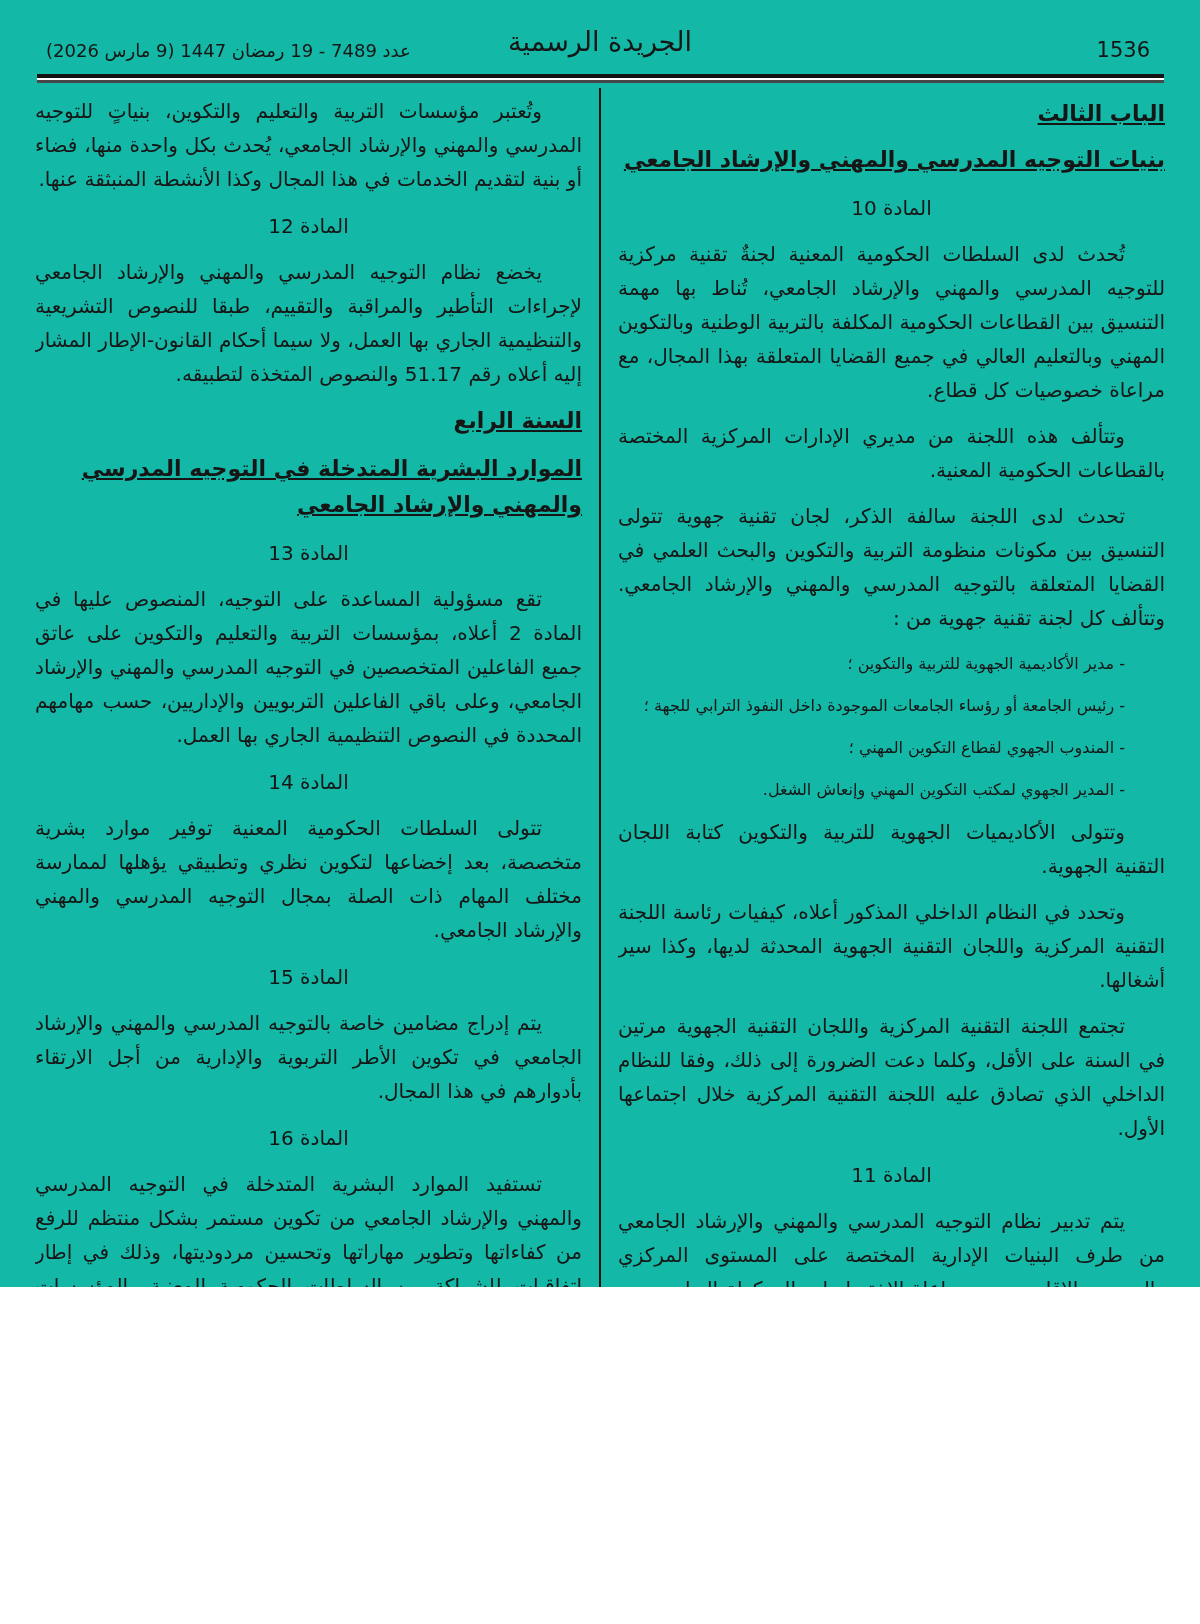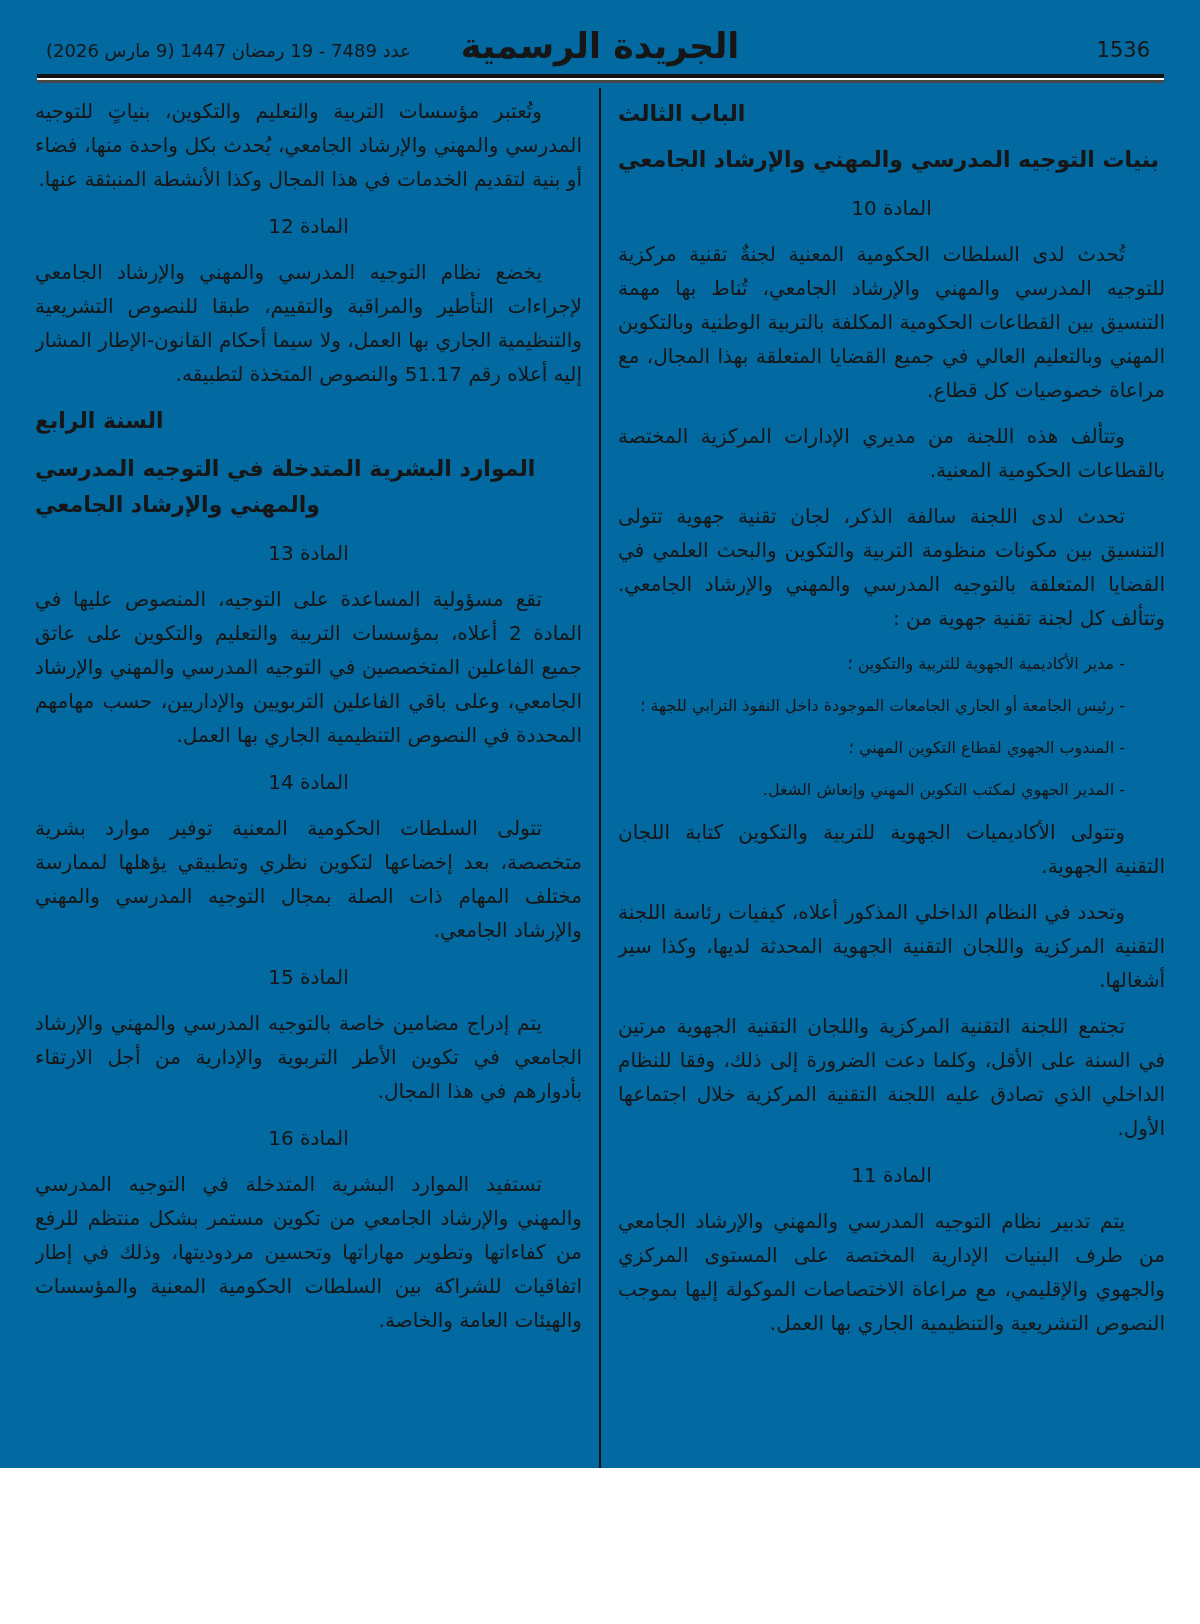--- a/index.html
+++ b/index.html
@@ -7,43 +7,43 @@
   body {
     width: 1200px;
     height: 1624px;
     background: #ffffff;
     font-family: "DejaVu Sans", sans-serif;
     color: #161616;
   }
   .page {
     position: relative;
     width: 1200px;
-    height: 1468px;
-    background: #0369a1;
+    height: 1287px;
+    background: #14b8a6;
     overflow: hidden;
     direction: rtl;
   }
 
   
   .issue-info {
     position: absolute;
     top: 40px;
     left: 46px;
     direction: rtl;
     font-size: 18px;
     white-space: nowrap;
   }
   .gazette-title {
     position: absolute;
     top: 26px;
     left: 0;
     width: 100%;
     text-align: center;
-    font-weight: bold;
-    font-size: 35px;
+    font-weight: normal;
+    font-size: 27px;
   }
   .page-number {
     position: absolute;
     top: 38px;
     right: 50px;
     font-size: 21px;
   }
   .header-rule {
     position: absolute;
     top: 74px;
@@ -84,22 +84,23 @@
     right: 17px;
     width: 2px;
     background: #121212;
   }
 
   
   .h-chapter {
     font-weight: bold;
     font-size: 22px;
     line-height: 36px;
-    text-align: left;
+    text-align: right;
     margin: 8px 0 12px;
+    text-decoration: underline;
   }
   .h-chapter.tight { margin: 2px 0 10px; }
   .h-article {
     font-weight: normal;
     font-size: 20px;
     line-height: 30px;
     text-align: center;
     margin: 15px 0 14px;
   }
   .para {
@@ -138,21 +139,21 @@
       <h2 class="h-chapter tight">الباب الثالث</h2>
       <h3 class="h-chapter">بنيات التوجيه المدرسي والمهني والإرشاد الجامعي</h3>
 
       <h4 class="h-article">المادة 10</h4>
       <p class="para">تُحدث لدى السلطات الحكومية المعنية لجنةٌ تقنية مركزية للتوجيه المدرسي والمهني والإرشاد الجامعي، تُناط بها مهمة التنسيق بين القطاعات الحكومية المكلفة بالتربية الوطنية وبالتكوين المهني وبالتعليم العالي في جميع القضايا المتعلقة بهذا المجال، مع مراعاة خصوصيات كل قطاع.</p>
       <p class="para">وتتألف هذه اللجنة من مديري الإدارات المركزية المختصة بالقطاعات الحكومية المعنية.</p>
       <p class="para">تحدث لدى اللجنة سالفة الذكر، لجان تقنية جهوية تتولى التنسيق بين مكونات منظومة التربية والتكوين والبحث العلمي في القضايا المتعلقة بالتوجيه المدرسي والمهني والإرشاد الجامعي. وتتألف كل لجنة تقنية جهوية من :</p>
 
       <div class="members">
         <p class="member">- مدير الأكاديمية الجهوية للتربية والتكوين ؛</p>
-        <p class="member">- رئيس الجامعة أو الجاري الجامعات الموجودة داخل النفوذ الترابي للجهة ؛</p>
+        <p class="member">- رئيس الجامعة أو رؤساء الجامعات الموجودة داخل النفوذ الترابي للجهة ؛</p>
         <p class="member">- المندوب الجهوي لقطاع التكوين المهني ؛</p>
         <p class="member">- المدير الجهوي لمكتب التكوين المهني وإنعاش الشغل.</p>
       </div>
 
       <p class="para">وتتولى الأكاديميات الجهوية للتربية والتكوين كتابة اللجان التقنية الجهوية.</p>
       <p class="para">وتحدد في النظام الداخلي المذكور أعلاه، كيفيات رئاسة اللجنة التقنية المركزية واللجان التقنية الجهوية المحدثة لديها، وكذا سير أشغالها.</p>
       <p class="para">تجتمع اللجنة التقنية المركزية واللجان التقنية الجهوية مرتين في السنة على الأقل، وكلما دعت الضرورة إلى ذلك، وفقا للنظام الداخلي الذي تصادق عليه اللجنة التقنية المركزية خلال اجتماعها الأول.</p>
 
       <h4 class="h-article">المادة 11</h4>
       <p class="para">يتم تدبير نظام التوجيه المدرسي والمهني والإرشاد الجامعي من طرف البنيات الإدارية المختصة على المستوى المركزي والجهوي والإقليمي، مع مراعاة الاختصاصات الموكولة إليها بموجب النصوص التشريعية والتنظيمية الجاري بها العمل.</p>

